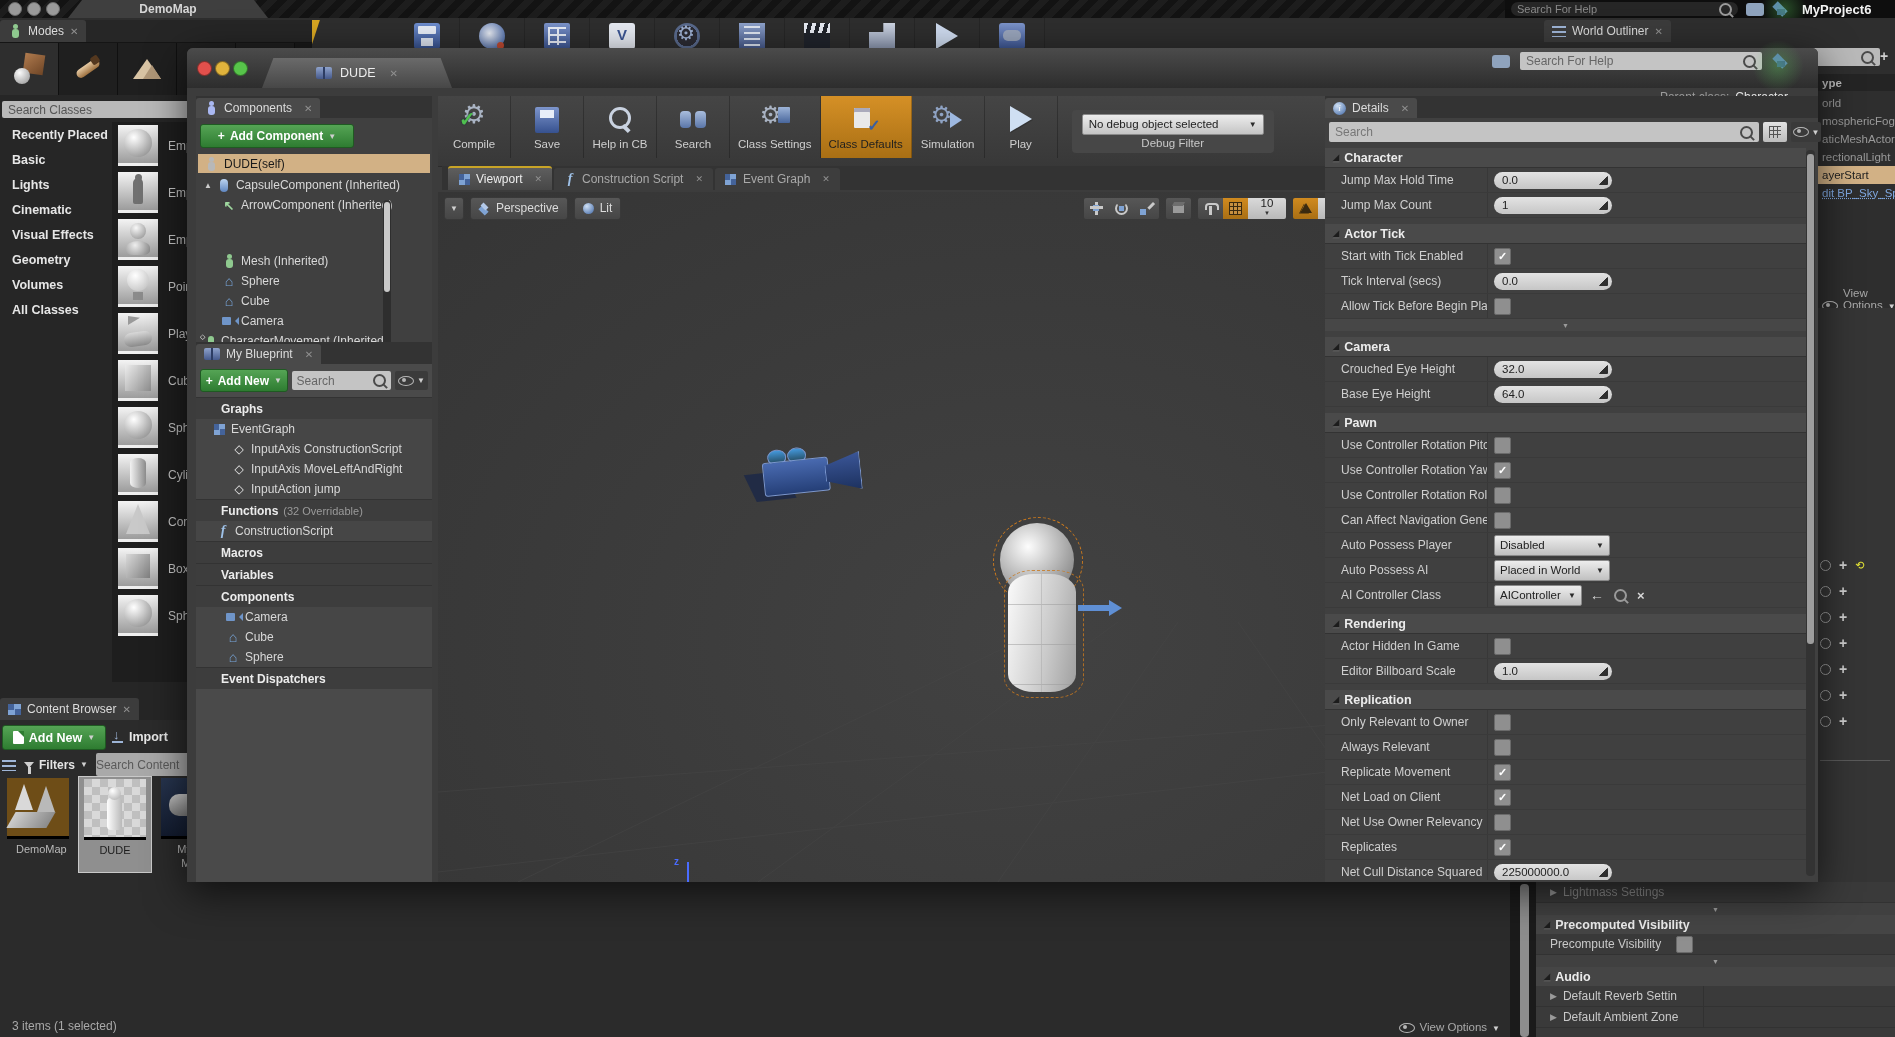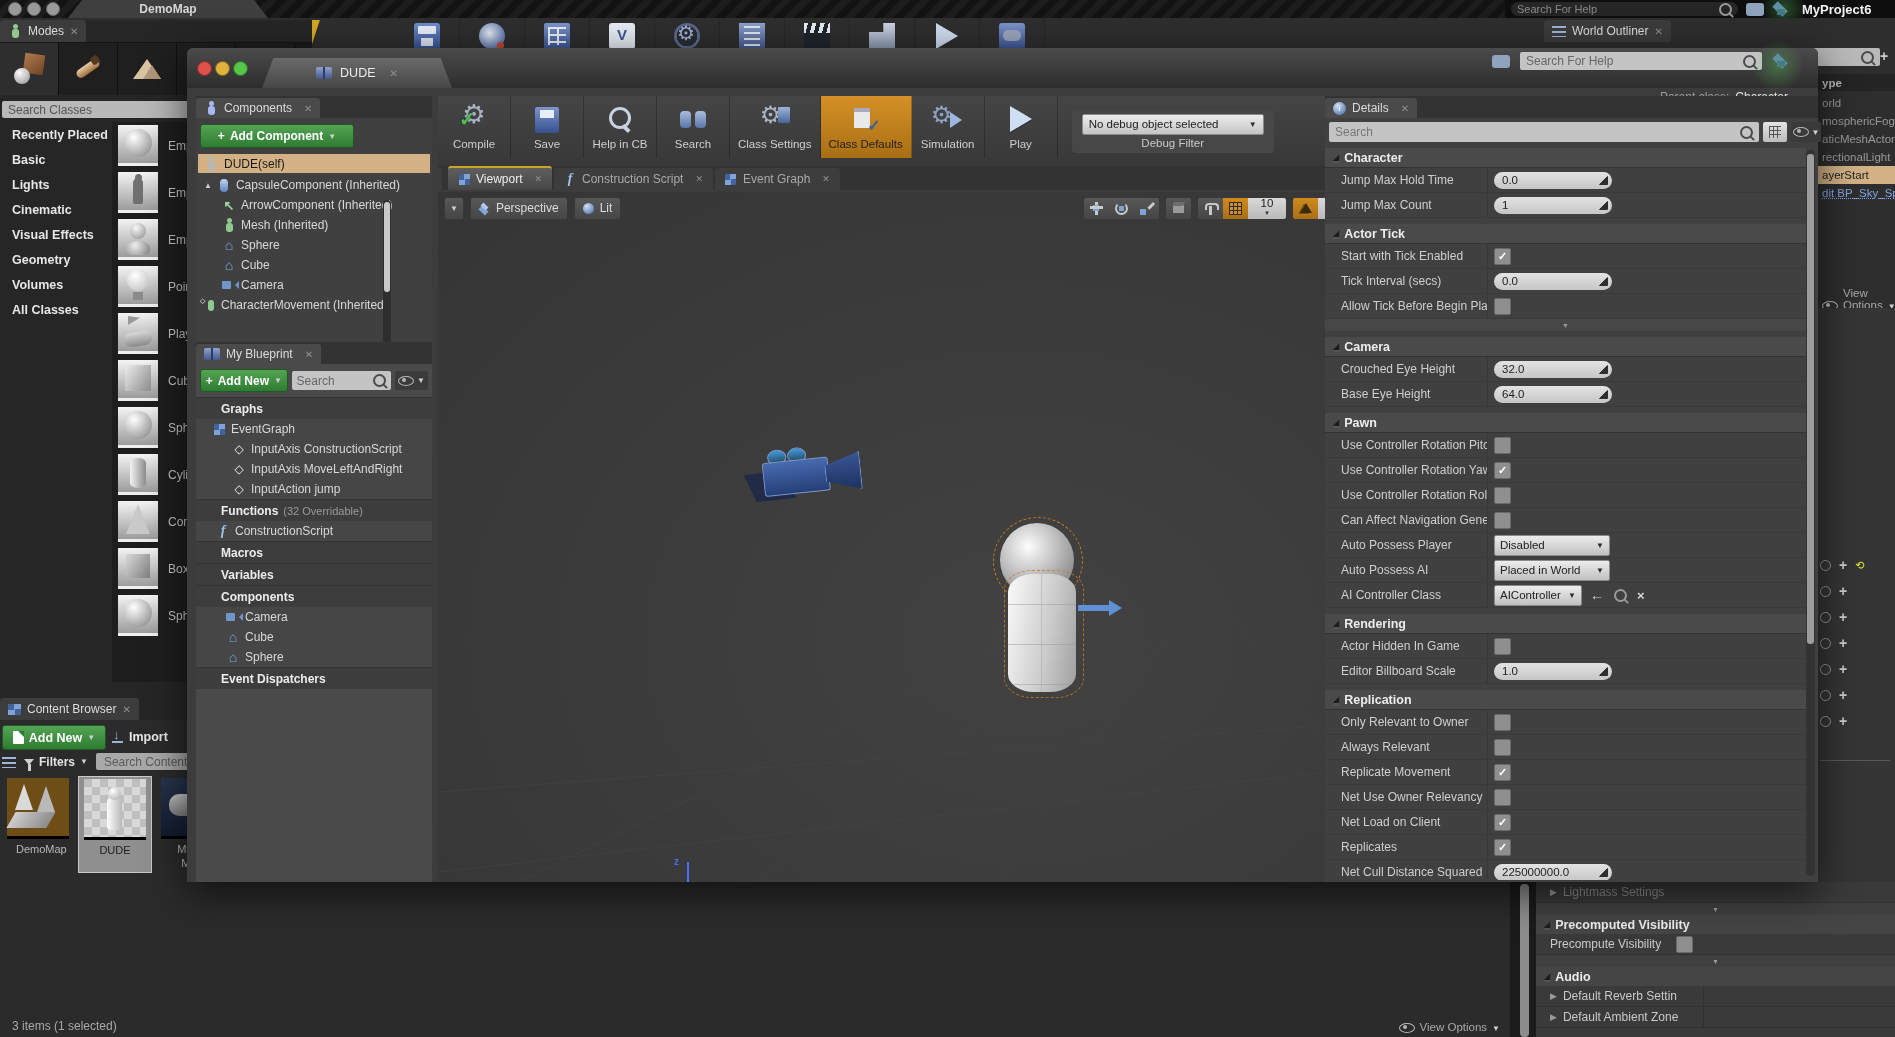--- a/index.html
+++ b/index.html
@@ -112,21 +112,21 @@
   .cb-addnew{position:absolute;left:2px;top:5px;width:102px;height:23px;font-size:12.5px;}
   .pageicon{width:11px;height:13px;background:#fff;border-radius:1px;position:relative;flex:none;}
   .pageicon::after{content:"";position:absolute;right:0;top:0;border:3px solid #2e7c31;border-left-color:transparent;border-bottom-color:transparent;}
   .cb-import{position:absolute;left:112px;top:5px;width:78px;height:23px;display:flex;align-items:center;gap:6px;color:#e8e8e8;font-weight:bold;font-size:12.5px;}
   .dl{width:11px;height:12px;position:relative;flex:none;}
   .dl::before{content:"↓";position:absolute;left:1px;top:-4px;color:#9db4d6;font-weight:bold;font-size:13px;}
   .dl::after{content:"";position:absolute;bottom:0;left:0;width:11px;height:2px;background:#9db4d6;}
   .cb-filterrow{position:absolute;left:2px;top:33px;display:flex;align-items:center;gap:8px;}
   .listicon{width:14px;height:12px;background:linear-gradient(#9fb6d8 2px,transparent 2px) 0 1px/14px 5px;}
   .filters{display:flex;align-items:center;gap:5px;color:#e4e4e4;font-weight:bold;font-size:12px;}
-  .searchcontent{width:96px;height:17px;background:#a9a9a9;border-radius:2px;color:#5a5a5a;font-size:12px;display:flex;align-items:center;padding:0 8px;}
+  .searchcontent{width:96px;height:23px;background:#a9a9a9;border-radius:2px;color:#5a5a5a;font-size:12px;display:flex;align-items:center;padding:0 0;}
   .assets{position:absolute;left:2px;top:56px;display:flex;gap:4px;}
   .asset{width:68px;padding:2px;display:flex;flex-direction:column;align-items:center;}
   .asset.sel{background:#8f8f8f;border:1px solid #c9c9c9;}
   .atile{width:62px;height:58px;position:relative;border-bottom:3px solid;}
   .asset .aname{font-size:11px;color:#b9b9b9;margin-top:4px;text-align:center;width:44px;line-height:1.25;}
   .asset.sel .aname{color:#1d1d1d;}
   .bar-orange{border-color:#d77a1e;}.bar-blue{border-color:#3f74d9;}
   .th-map{background:#6e4d17;}
   .th-map::before{content:"";position:absolute;left:4px;bottom:8px;width:40px;height:16px;background:linear-gradient(100deg,#cfcfcf,#8a8a8a);transform:skewX(-30deg);}
   .th-map::after{content:"";position:absolute;left:8px;top:6px;border-left:9px solid transparent;border-right:9px solid transparent;border-bottom:26px solid #d9d9d9;filter:drop-shadow(22px 2px 0 #b9b9b9);}
@@ -679,21 +679,21 @@
           <div class="crow has-exp" style="padding-left: 8px;">
     <span class="exp">▲</span>
     <span class="cicon capsule"></span>
     <span>CapsuleComponent (Inherited)</span>
   </div>
           <div class="crow" style="padding-left: 26px;">
 
     <span class="cicon arrow"></span>
     <span>ArrowComponent (Inherited)</span>
   </div>
-          <div class="crow" style="padding-left: 26px;">
+          <div class="crow" style="padding-left: 26px; margin-top: 36px;">
 
     <span class="cicon person"></span>
     <span>Mesh (Inherited)</span>
   </div>
           <div class="crow" style="padding-left: 26px;">
 
     <span class="cicon house"></span>
     <span>Sphere</span>
   </div>
           <div class="crow" style="padding-left: 26px;">
@@ -1255,30 +1255,30 @@
     </div>
   </div>
               <div class="d-row check_on">
     <div class="lbl">Replicate Movement</div>
     <div class="ctl">
 
       <div class="chk chkc"></div>
 
     </div>
   </div>
+              <div class="d-row check_on">
+    <div class="lbl">Net Load on Client</div>
+    <div class="ctl">
+
+      <div class="chk chkc"></div>
+
+    </div>
+  </div>
               <div class="d-row check_off">
     <div class="lbl">Net Use Owner Relevancy</div>
-    <div class="ctl">
-
-      <div class="chk chkc"></div>
-
-    </div>
-  </div>
-              <div class="d-row check_on">
-    <div class="lbl">Net Load on Client</div>
     <div class="ctl">
 
       <div class="chk chkc"></div>
 
     </div>
   </div>
               <div class="d-row check_on">
     <div class="lbl">Replicates</div>
     <div class="ctl">
 

